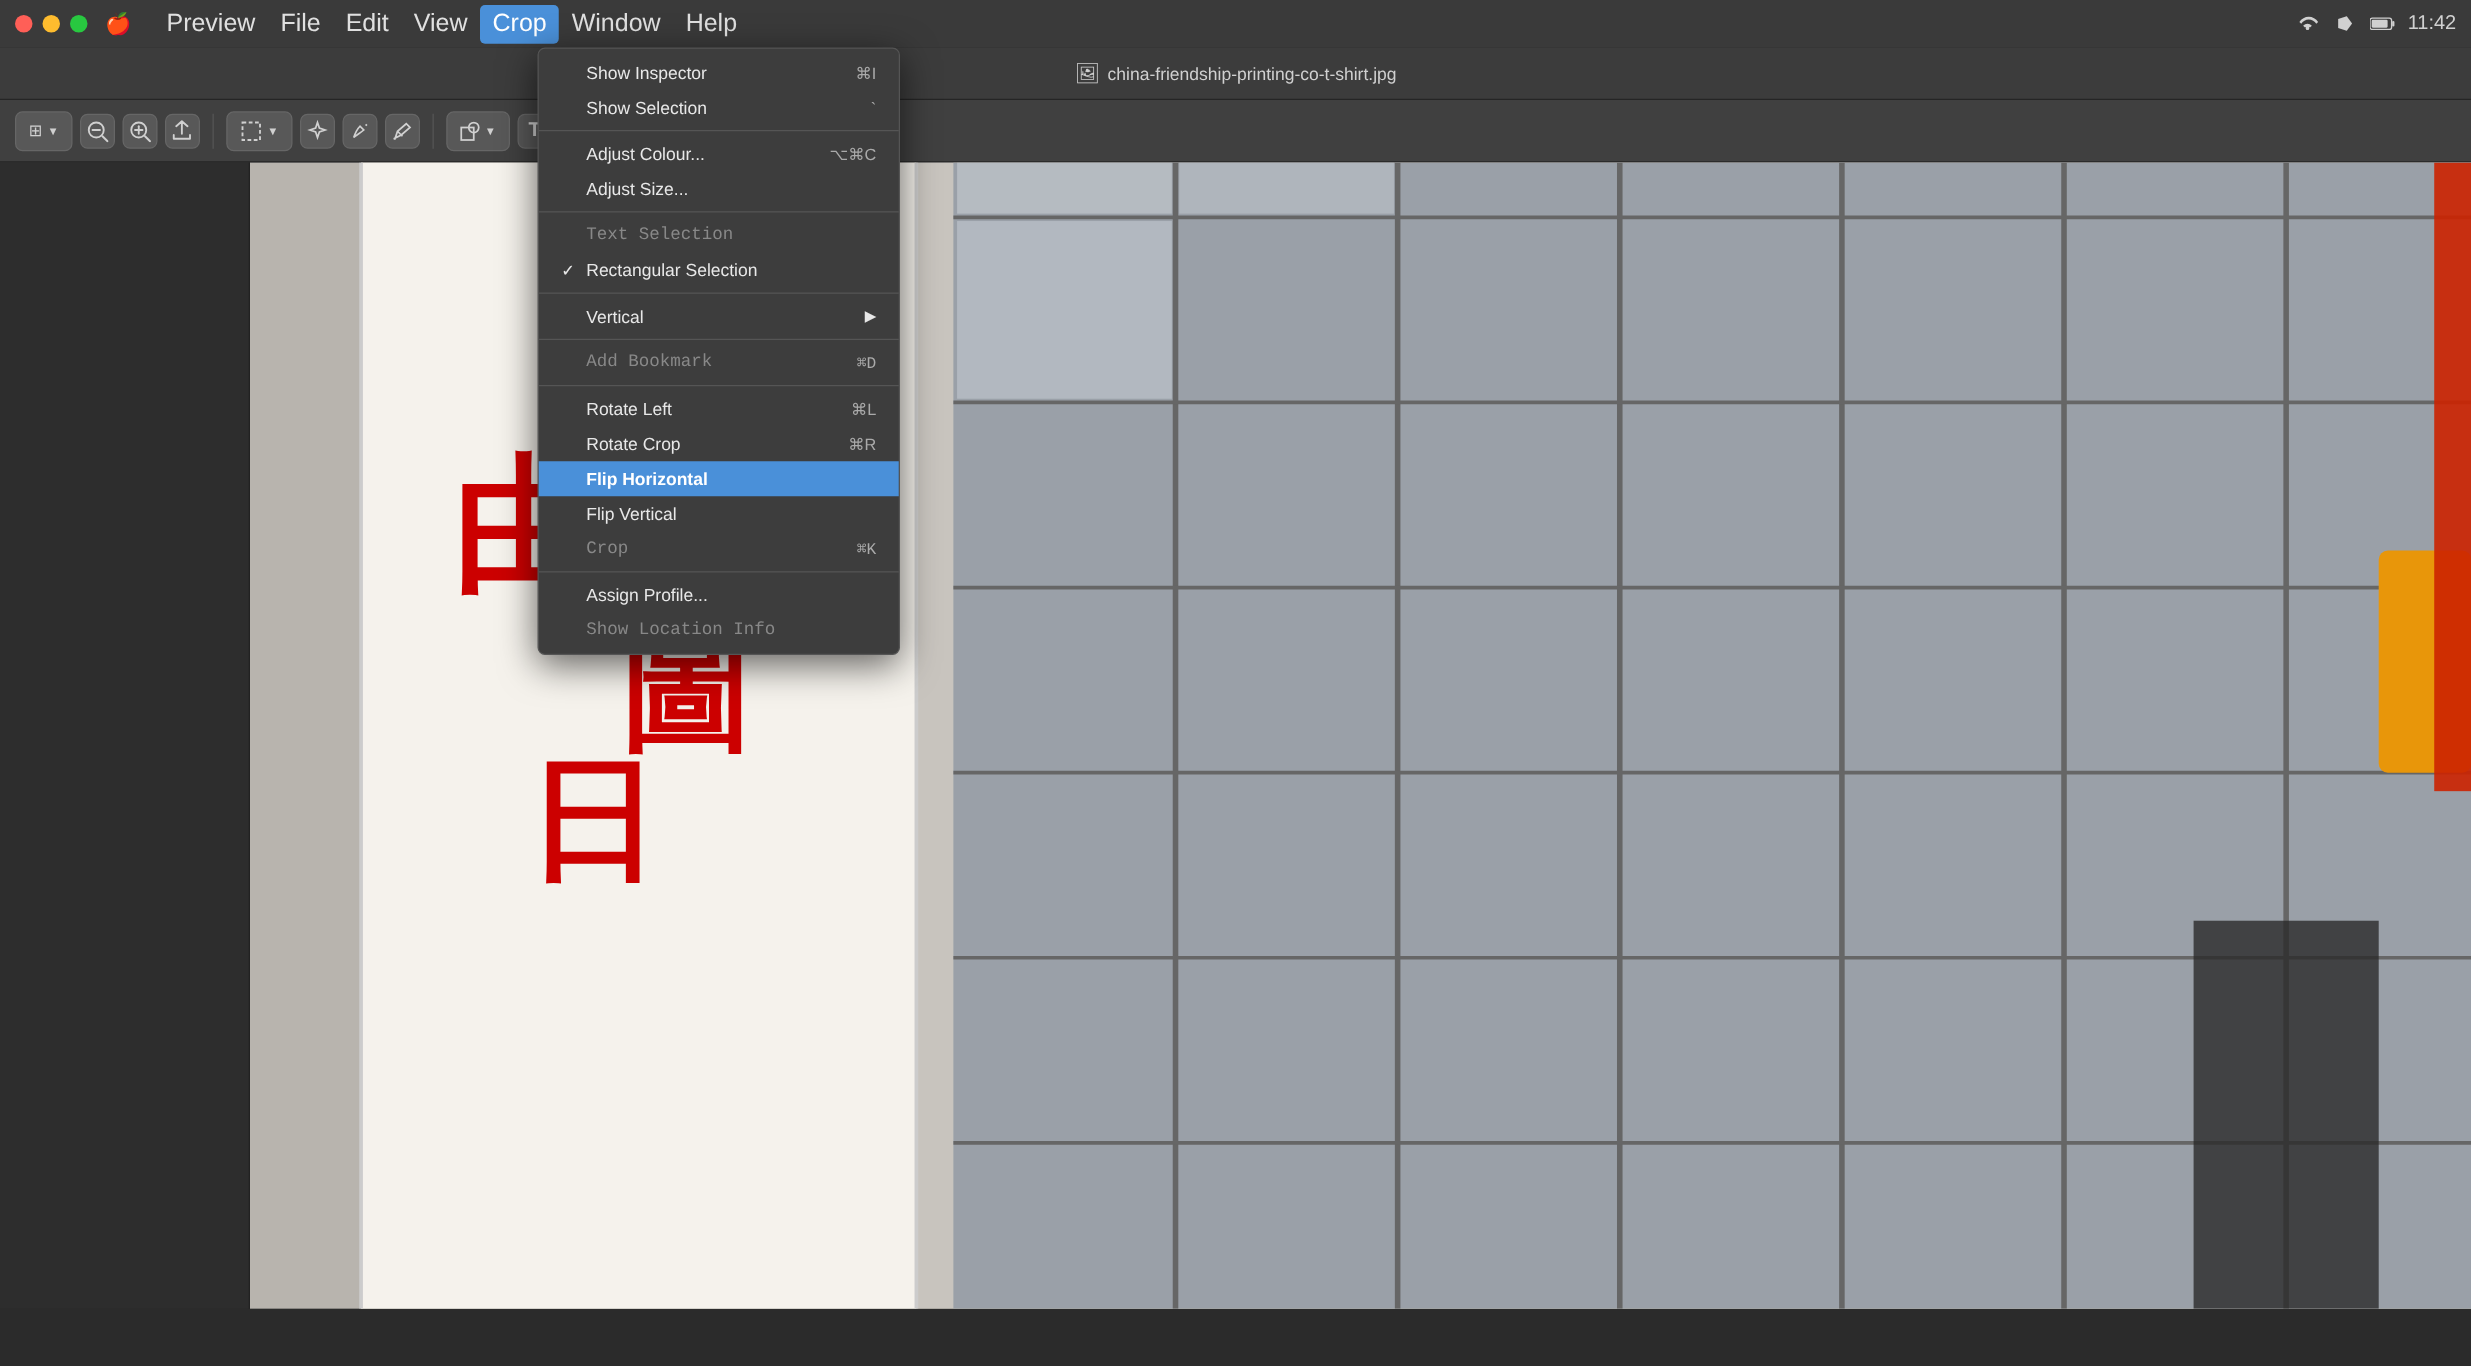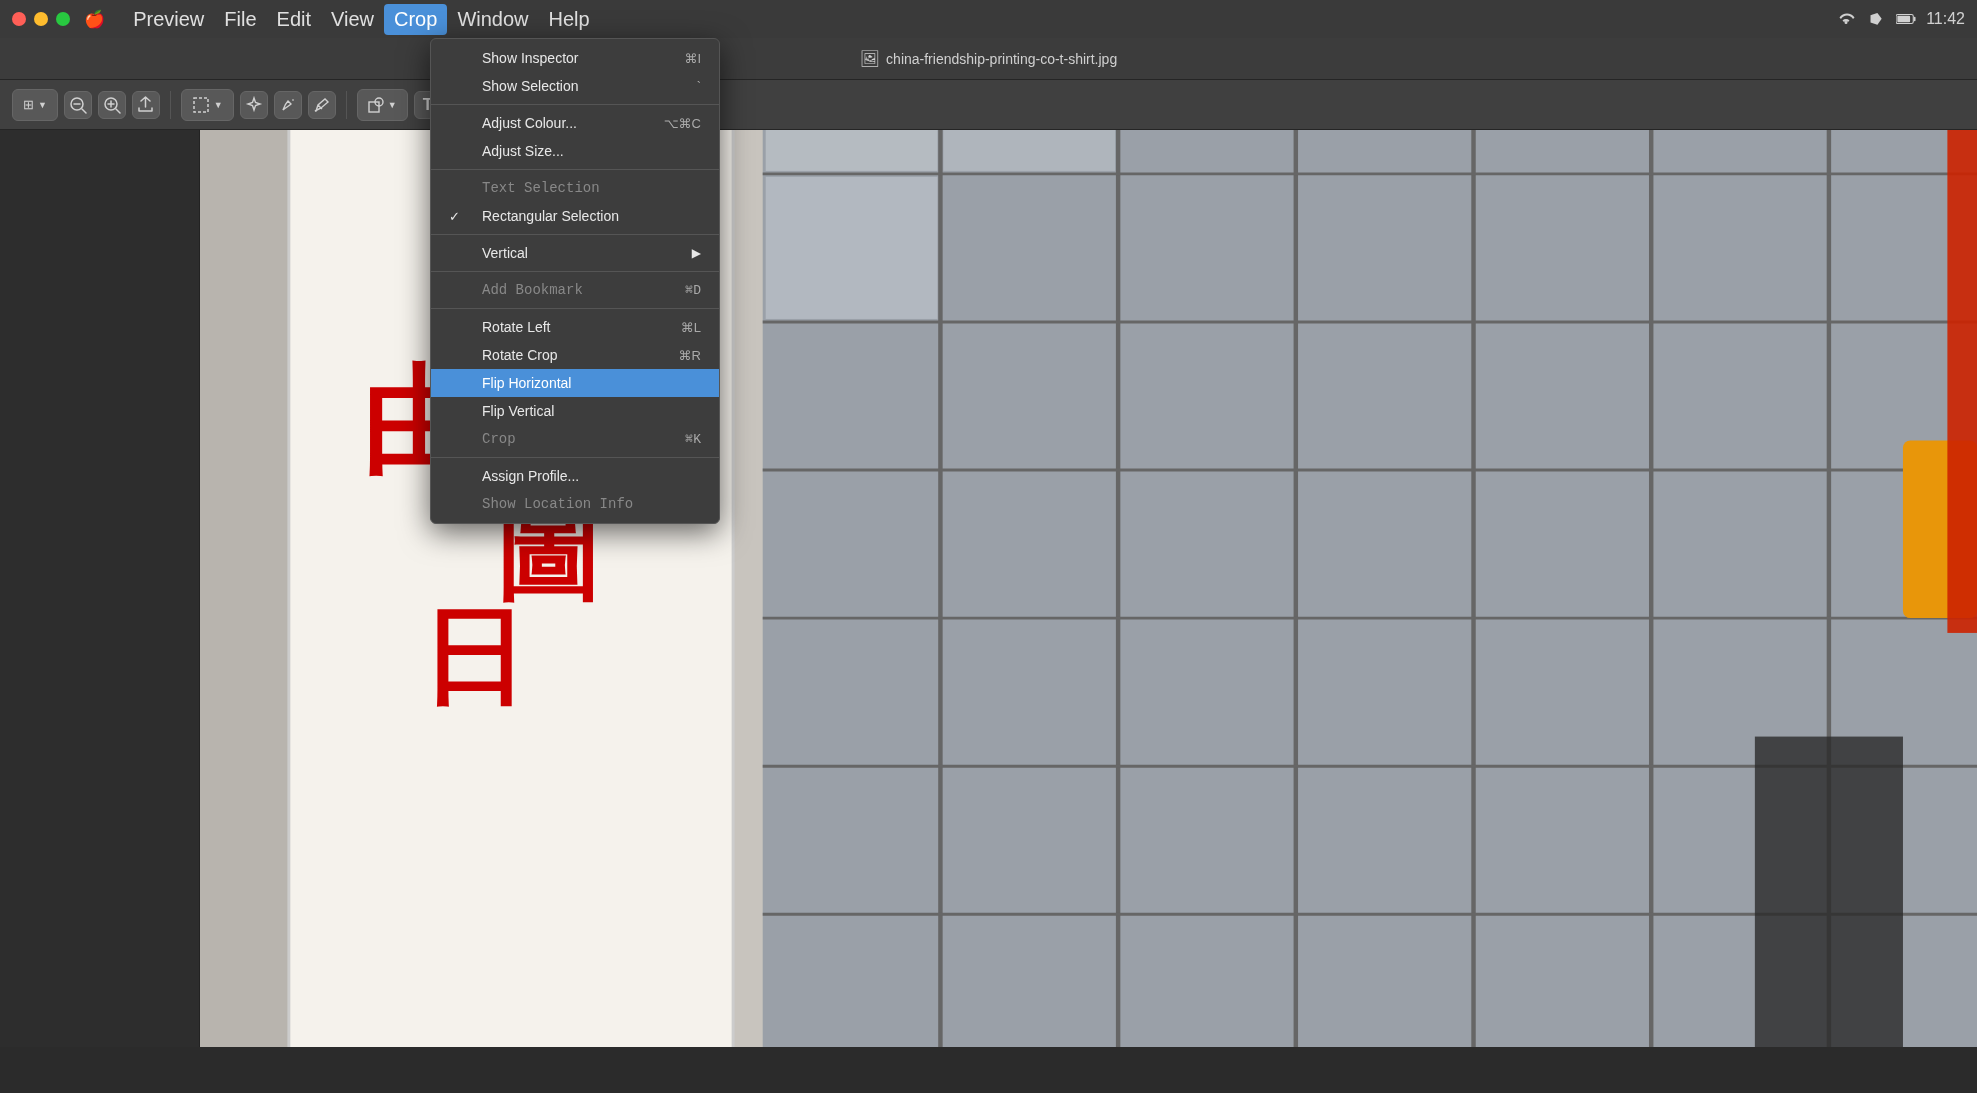--- a/index.html
+++ b/index.html
@@ -171,23 +171,22 @@
 
     .dd-item {
       height: 28px;
       display: flex;
       align-items: center;
       padding: 0 18px;
       font-size: 14px;
       color: #e8e8e8;
       cursor: pointer;
       position: relative;
-      gap: 13px;
-    }
-    .dd-item.highlighted { background: #4a90d9; color: #fff; }
+    }
+    .dd-item.highlighted { background: #4a90d9; color: #fff; font-weight: bold; }
     .dd-item.disabled { color: #888; cursor: default; font-family: Liberation Mono, monospace; }
 
     .dd-shortcut {
       margin-left: auto;
       color: #aaa;
       font-size: 13px;
     }
 
     .dd-checkmark {
       width: 18px;

